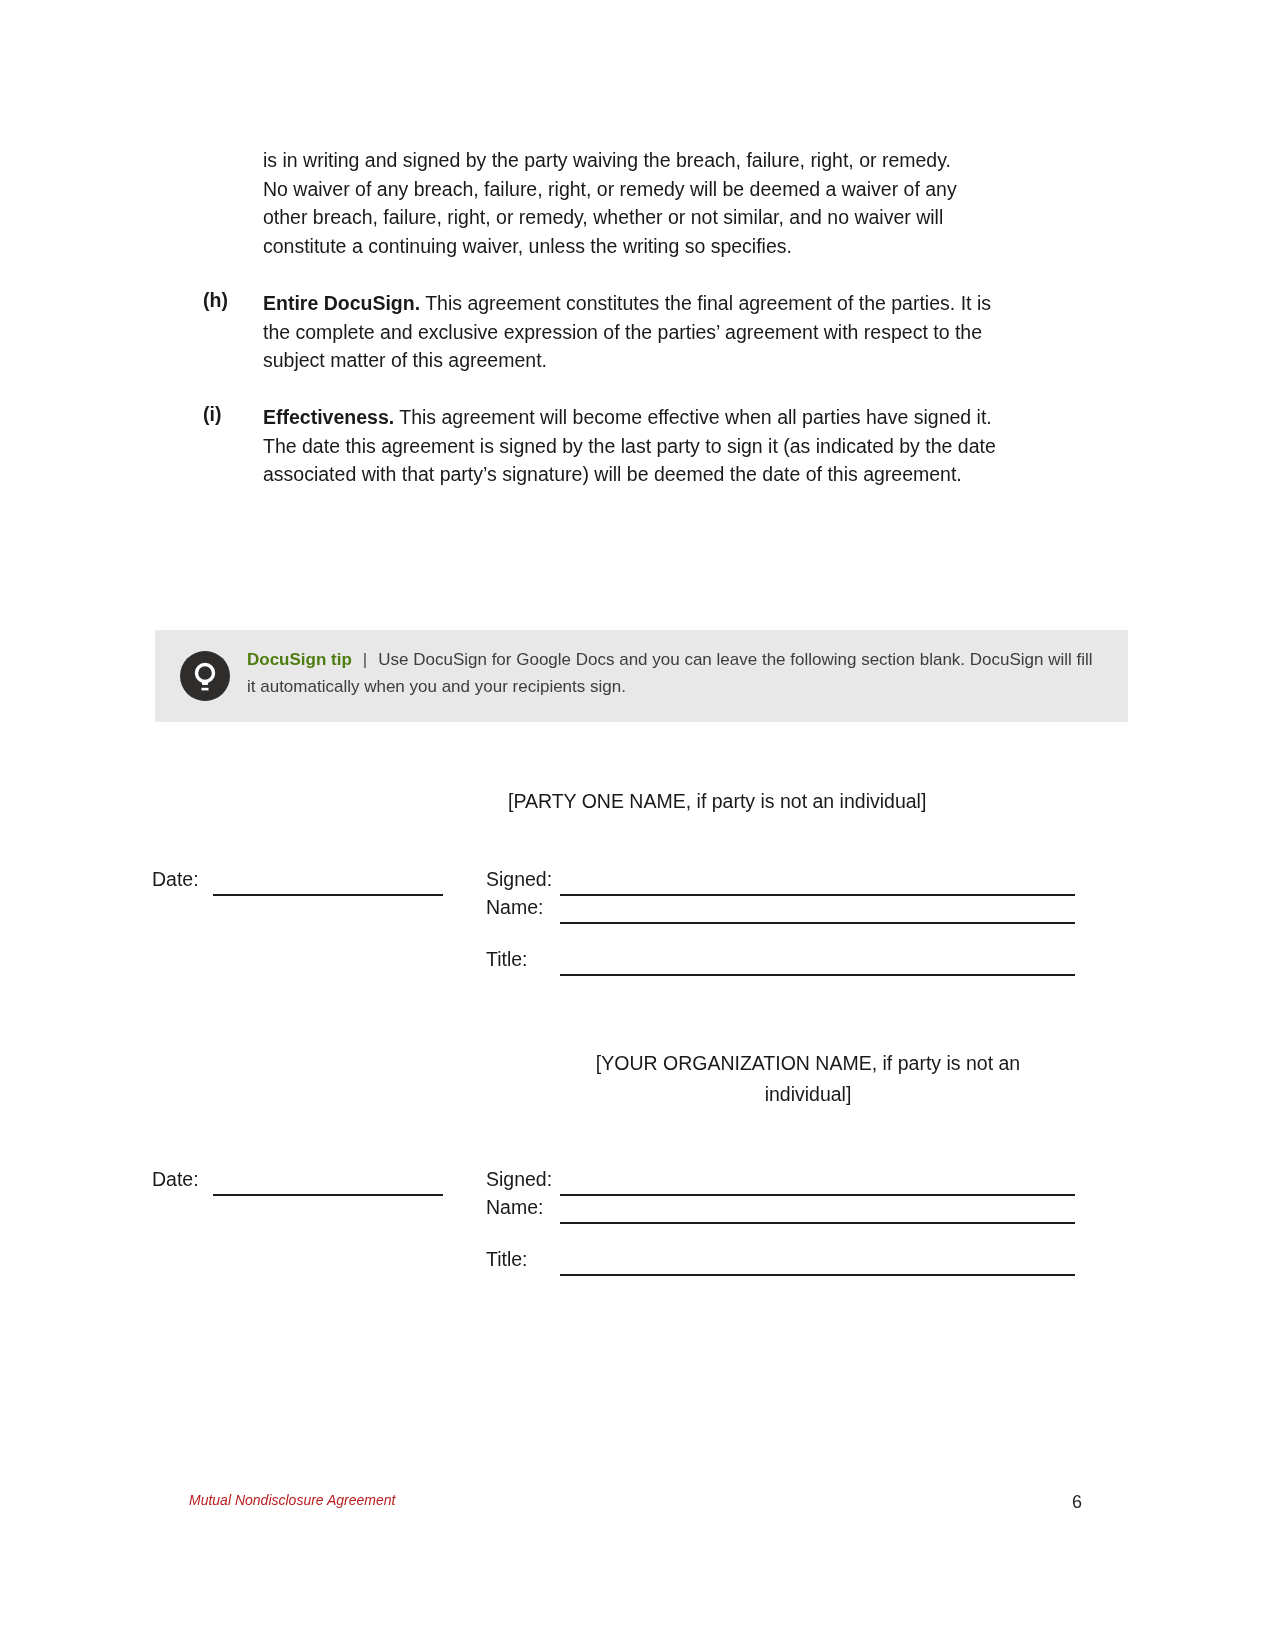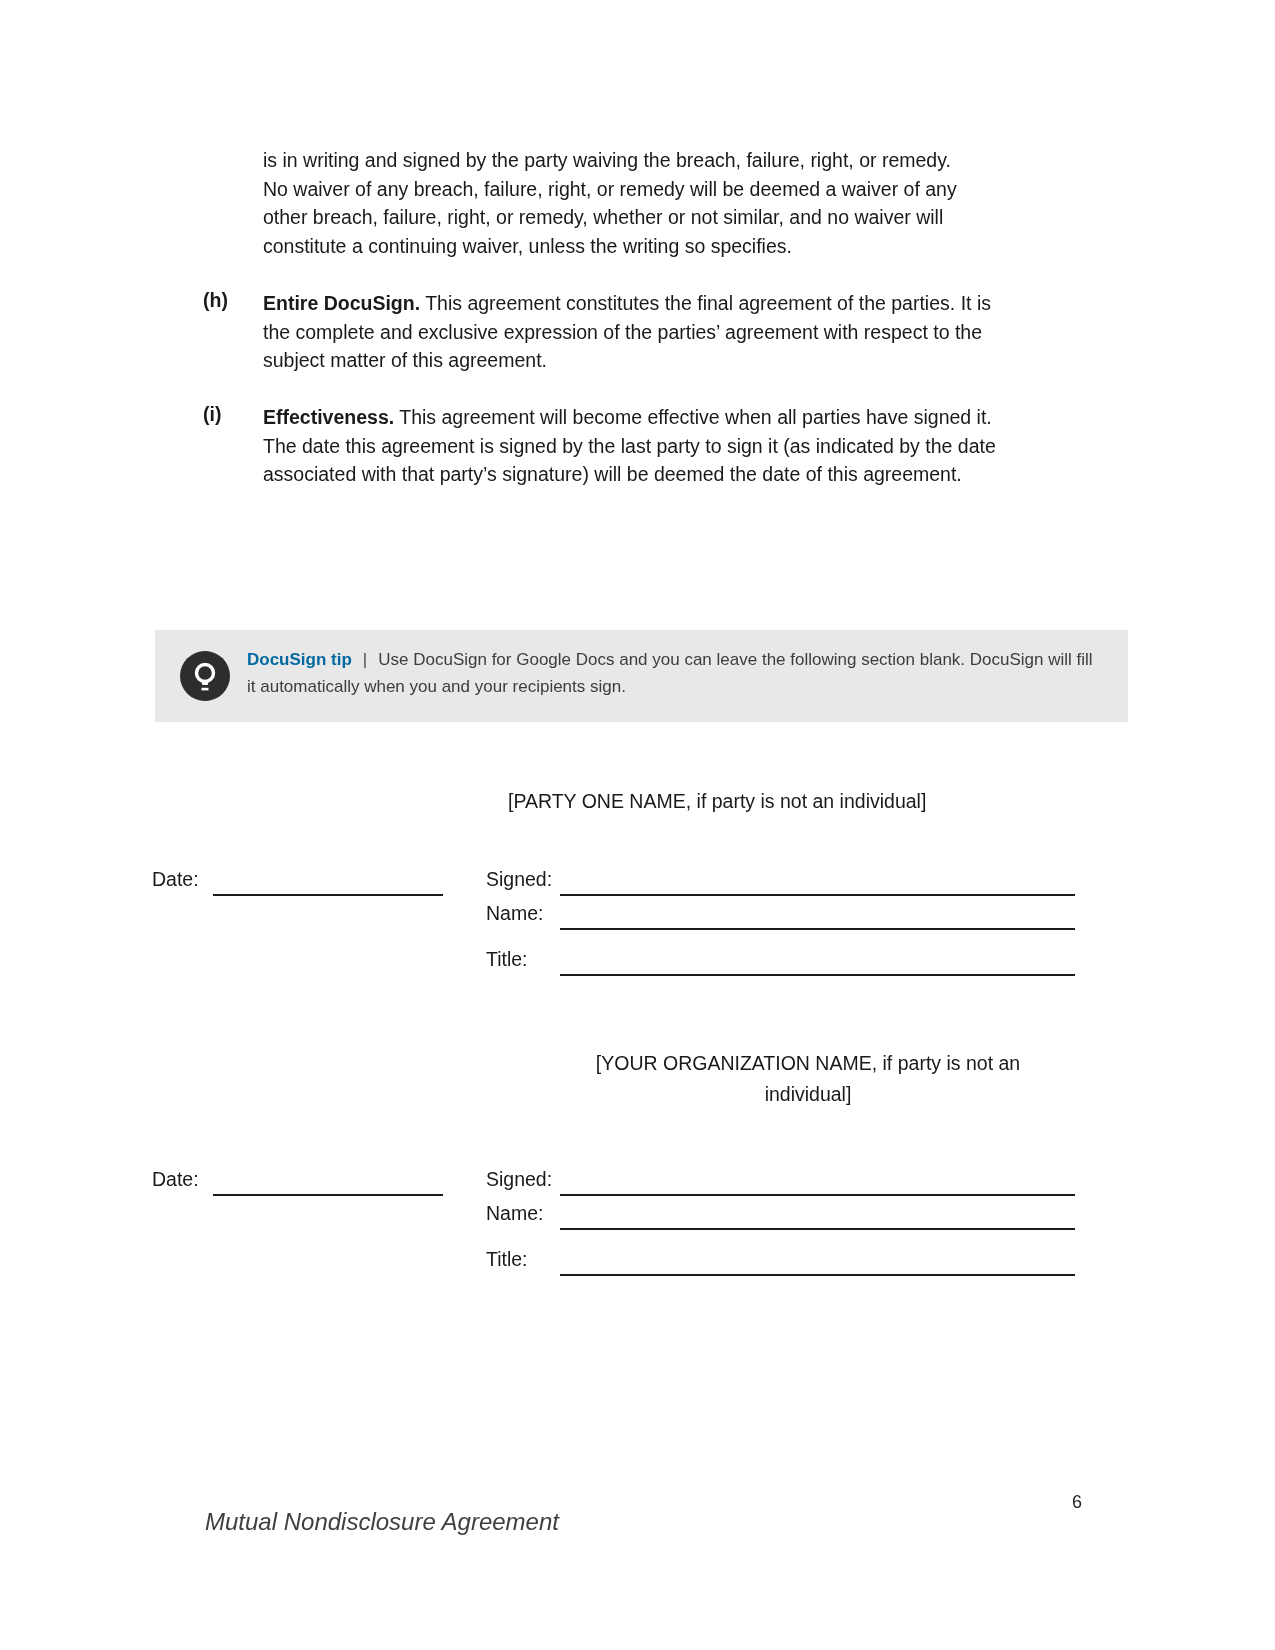--- a/index.html
+++ b/index.html
@@ -59,21 +59,21 @@
   }
   .tip-text{
     position:absolute;
     left:92px; top:16px;
     width:858px;
     margin:0;
     font-size:17px;
     line-height:27px;
     color:#3d3d3d;
   }
-  .tip-label{font-weight:bold; color:#0369a1;}
+  .tip-label{font-weight:bold; color:#4d7c0f;}
   .tip-sep{margin:0 11px; color:#4a4a4a;}
   .party-heading{
     position:absolute;
     left:508px;
     width:600px;
     margin:0;
     font-size:19.5px;
     line-height:31px;
     white-space:pre-line;
   }
@@ -97,40 +97,40 @@
     left:213px; top:0;
     width:230px; height:26px;
     border-bottom:2px solid #1b1b1b;
   }
   .sig-row{
     position:absolute;
     left:486px;
     width:589px; height:26px;
   }
   .sig-row.r0{top:0;text-align:right;}
-  .sig-row.r1{top:34px;}
+  .sig-row.r1{top:28px;}
   .sig-row.r2{top:80px;}
   .sig-row .sig-label{
     position:absolute;
     left:0; top:0;
     font-size:19.5px;
   }
   .sig-row .sig-line{
     position:absolute;
     left:74px; top:0; right:0;
     height:26px;
     border-bottom:2px solid #1b1b1b;
   }
   .footer-title{
     position:absolute;
     left:189px; top:1492px;
-    margin:16px;
+    margin:0;
     font-style:italic;
-    font-size:24px;
-    color:#404040;
+    font-size:14px;
+    color:#b91c1c;
   }
   .footer-page{
     position:absolute;
     left:1072px; top:1492px;
     margin:0;
     font-size:18px;
     color:#222222;
   }
 </style>
 </head>

